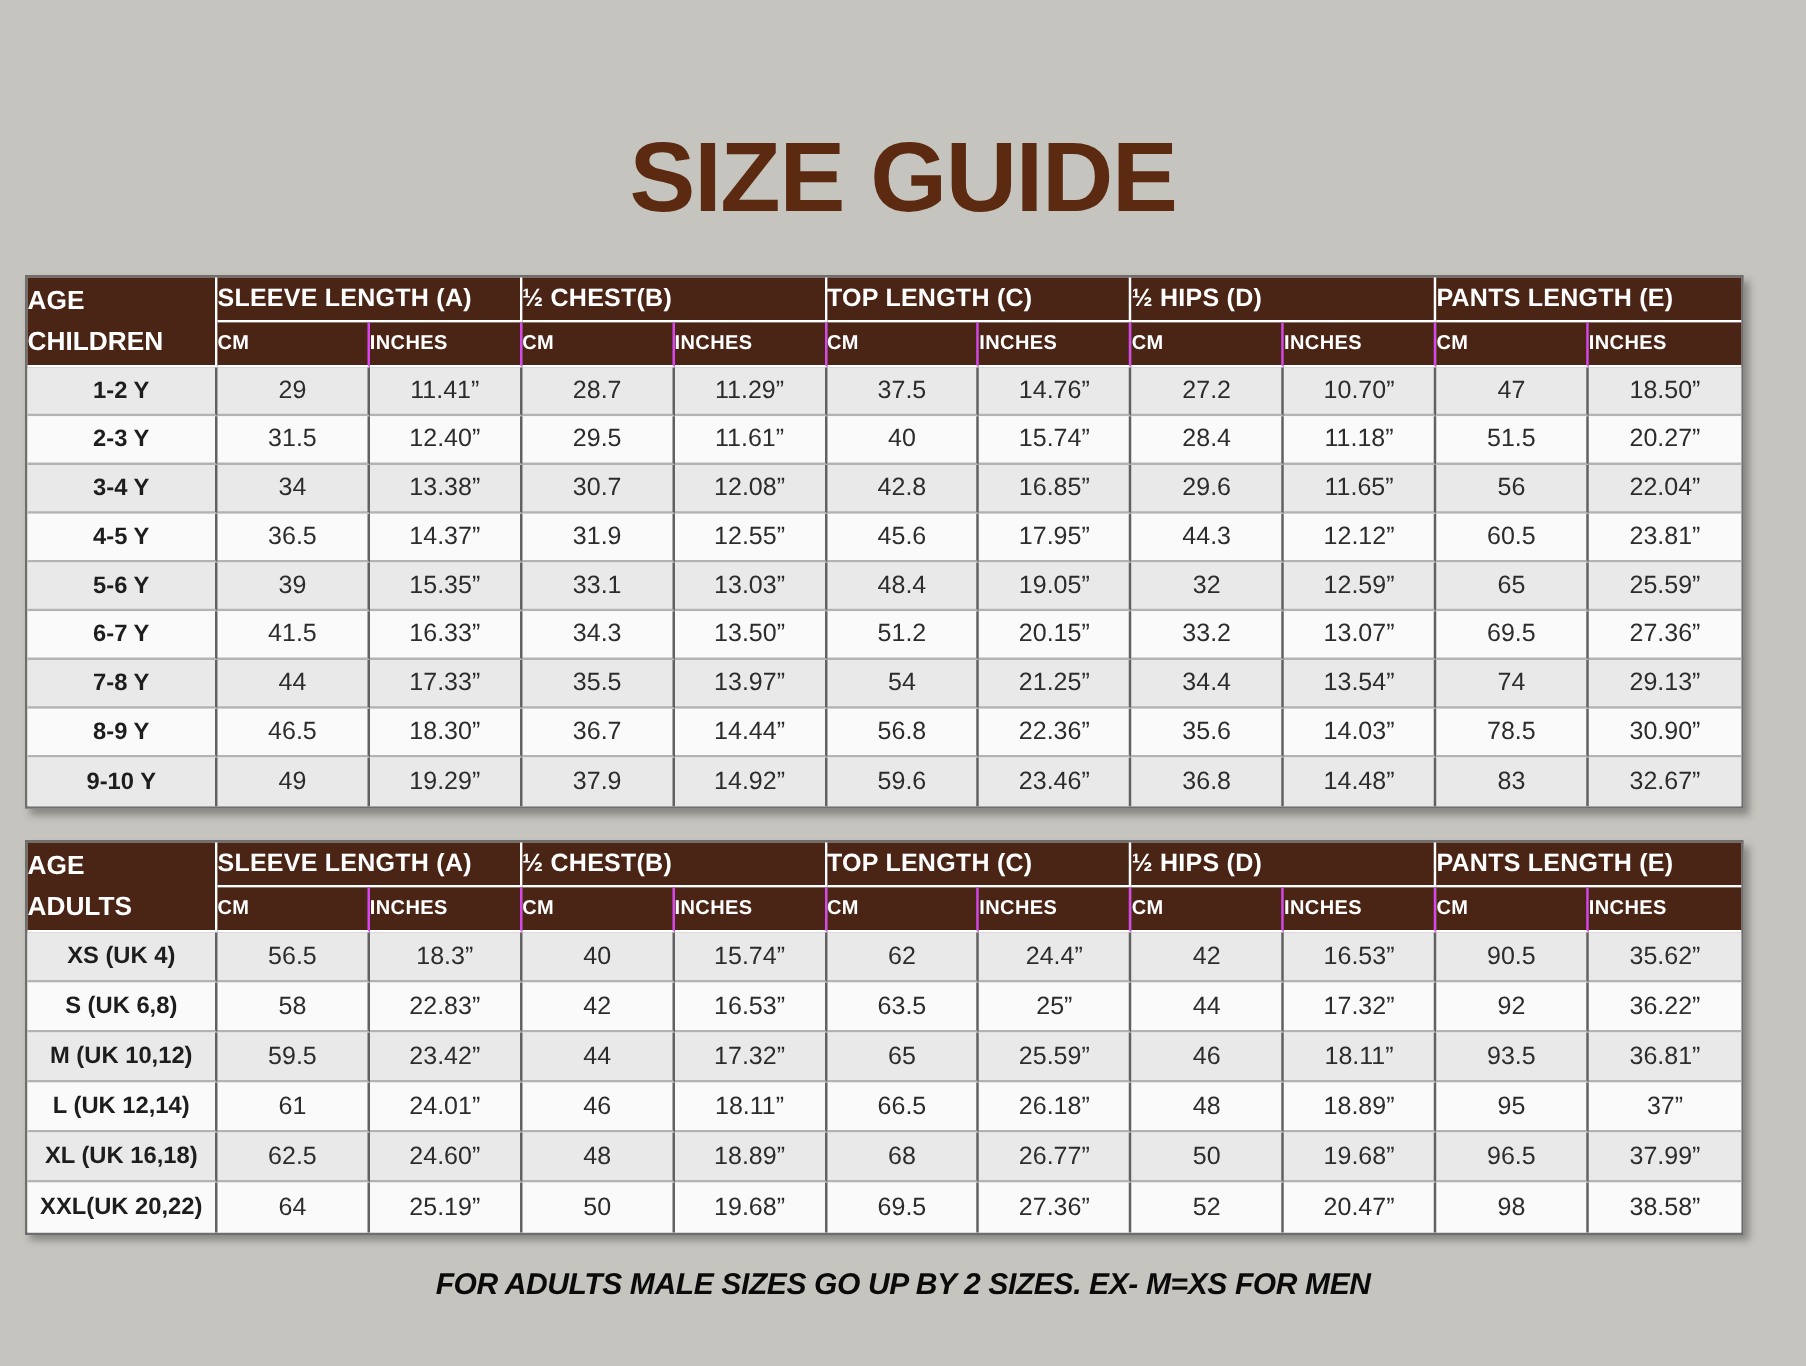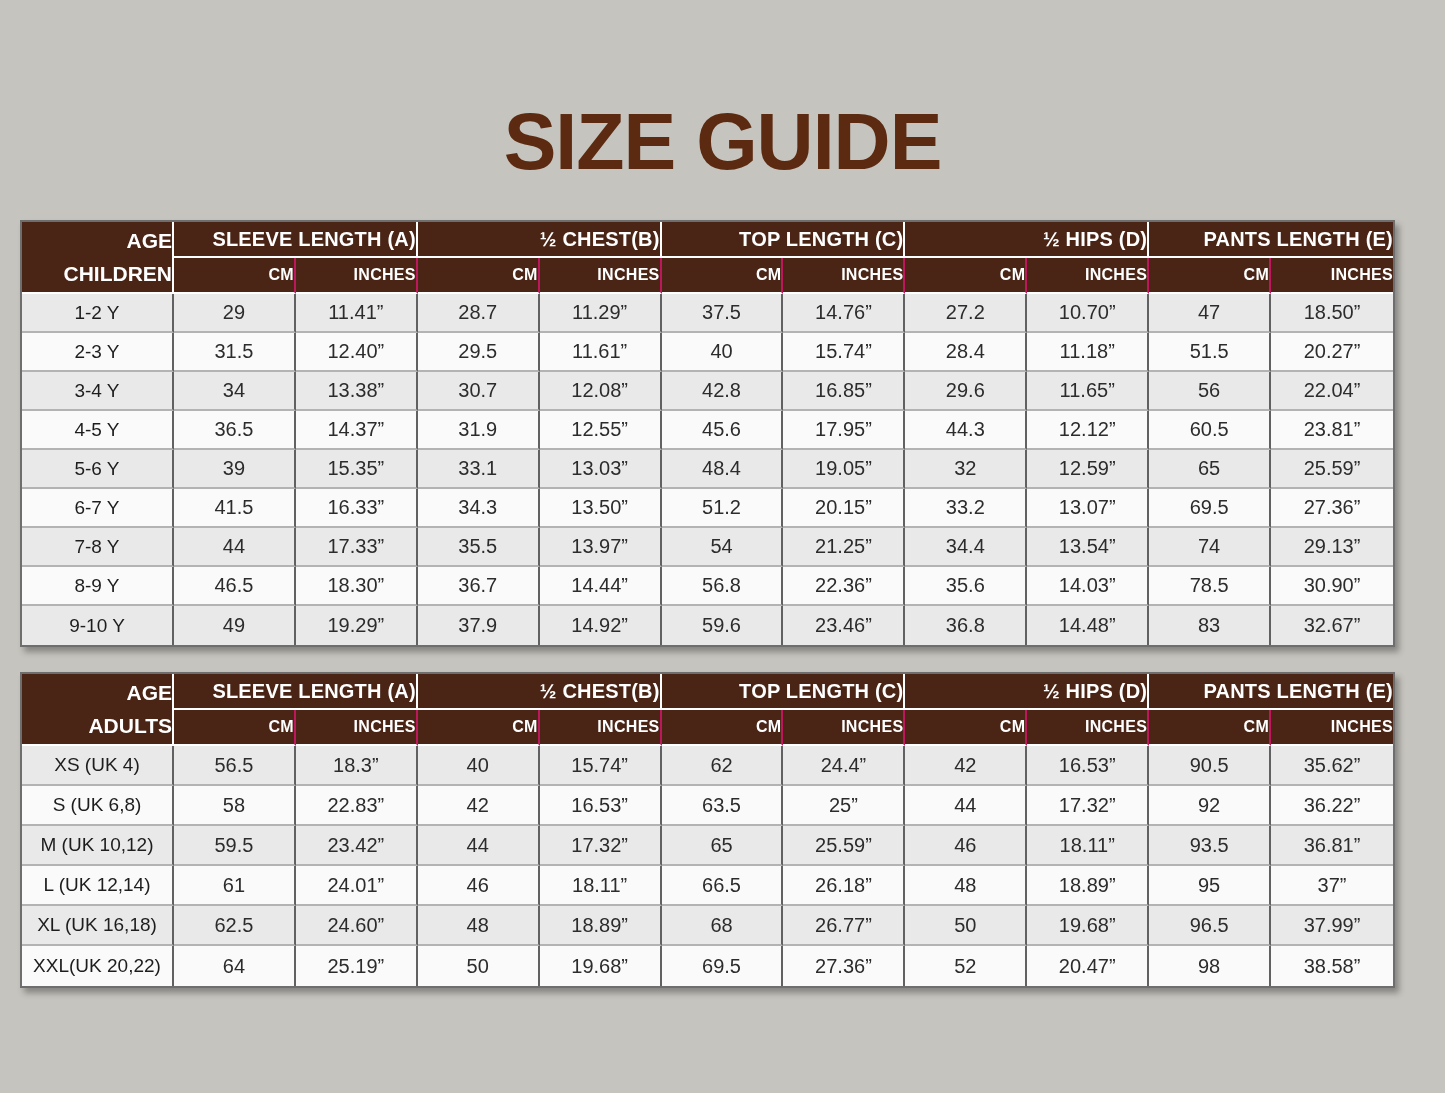--- a/index.html
+++ b/index.html
@@ -41,37 +41,37 @@
   }
   table.children-table { top: 220px; }
   table.adults-table   { top: 672px; }
 
   col.age-col  { width: 152px; }
   col.data-col { width: 121.9px; }
 
   thead th {
     background: var(--header-bg, #4a2516);
     color: #ffffff;
-    text-align: right;
+    text-align: left;
     vertical-align: middle;
     padding: 0;
   }
   th.group-th {
     height: 34px;
     font-size: 20px;
     font-weight: 700;
     border-right: 2px solid #ffffff;
     border-bottom: 2px solid #ffffff;
     letter-spacing: 0.2px;
   }
   th.unit-th {
     height: 34px;
     font-size: 16px;
     font-weight: 700;
-    border-right: 2px solid #be185d;
+    border-right: 2px solid #d946ef;
     border-bottom: 2px solid #ffffff;
     letter-spacing: 0.3px;
   }
   th.age-th {
     border-right: 2px solid #ffffff;
     border-bottom: 2px solid #ffffff;
     font-size: 21px;
     font-weight: 700;
     line-height: 33px;
   }
@@ -79,21 +79,21 @@
 
   tbody th, tbody td {
     text-align: center;
     vertical-align: middle;
     padding: 0;
     border-right: 2px solid var(--grid-vert, #616161);
     border-bottom: 2px solid var(--grid-horz, #b3b3b3);
     font-size: 20px;
     color: var(--cell-text, #2c2c2c);
   }
-  tbody tr th { font-weight: 400; font-size: 19px; color: #1d1d1d; }
+  tbody tr th { font-weight: 700; font-size: 19px; color: #1d1d1d; }
   tbody tr td { font-weight: 400; }
   tbody tr :last-child { border-right: none; }
   tbody tr:last-child th, tbody tr:last-child td { border-bottom: none; }
   tbody tr:nth-child(odd)  { background: var(--row-dark, #e9e9e9); }
   tbody tr:nth-child(even) { background: var(--row-light, #fafafa); }
   .children-table tbody tr { height: 39px; }
   .adults-table  tbody tr { height: 40px; padding-left: 36px; }
 
   .footnote {
     position: absolute;
@@ -390,13 +390,14 @@
           <td>69.5</td>
           <td>27.36”</td>
           <td>52</td>
           <td>20.47”</td>
           <td>98</td>
           <td>38.58”</td>
         </tr>
       </tbody>
     </table>
 
+  <p class="footnote">FOR ADULTS MALE SIZES GO UP BY 2 SIZES. EX- M=XS FOR MEN</p>
 </div>
 
 </body></html>

